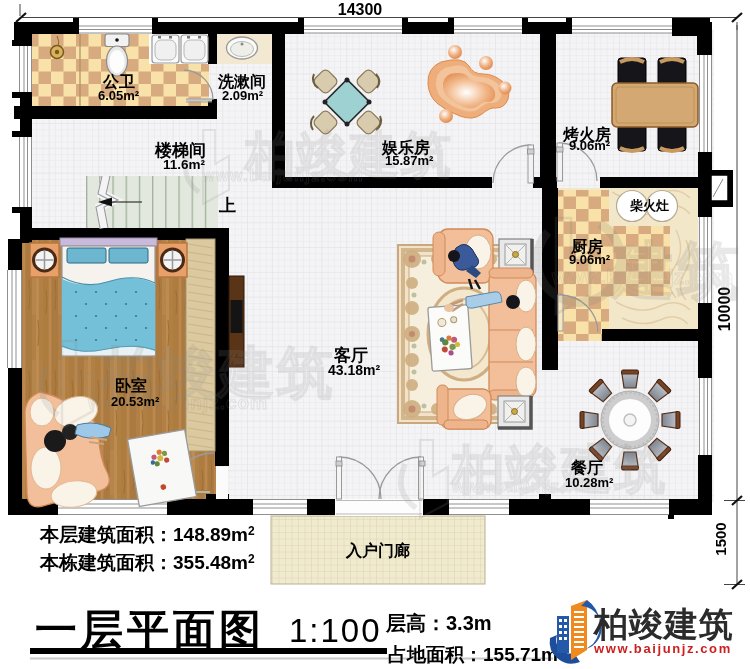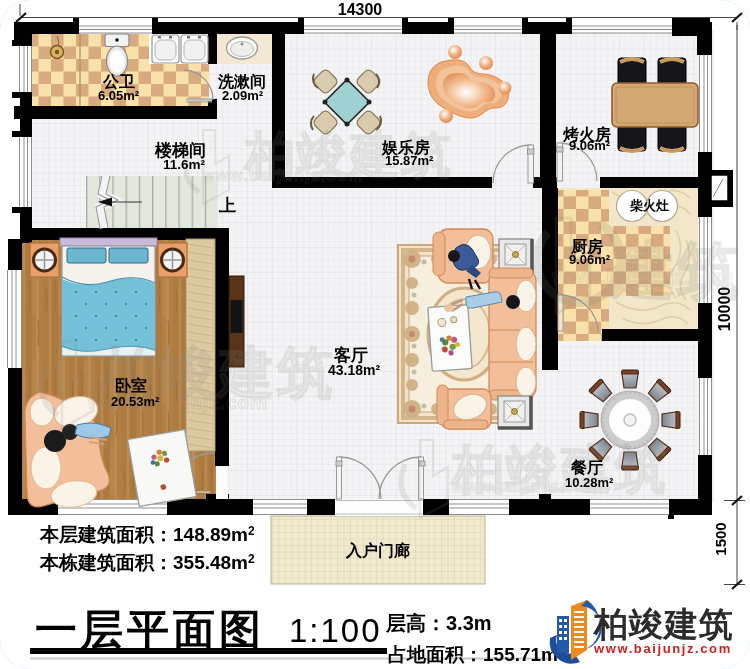--- a/index.html
+++ b/index.html
@@ -1,16 +1,16 @@
 <!DOCTYPE html>
 <html><head><meta charset="utf-8">
 <style>
 html,body{margin:0;padding:0;background:#fff;}
 #page{position:relative;width:750px;height:669px;overflow:hidden;background:#7dd3fc;
-font-family:"Liberation Sans",sans-serif;border-radius:30px;}
+font-family:"Liberation Sans",sans-serif;}
 svg{position:absolute;left:0;top:0;}
 text{font-family:"Liberation Sans",sans-serif;}
 </style></head>
 <body>
 <div id="page">
 <svg width="750" height="669" viewBox="0 0 750 669">
 <defs>
 <pattern id="tile" width="6.2" height="6.2" patternUnits="userSpaceOnUse">
   <rect width="6.2" height="6.2" fill="#f4f4f6"></rect>
   <path d="M6.2 0V6.2H0" fill="none" stroke="#e7e7eb" stroke-width="1"></path>

